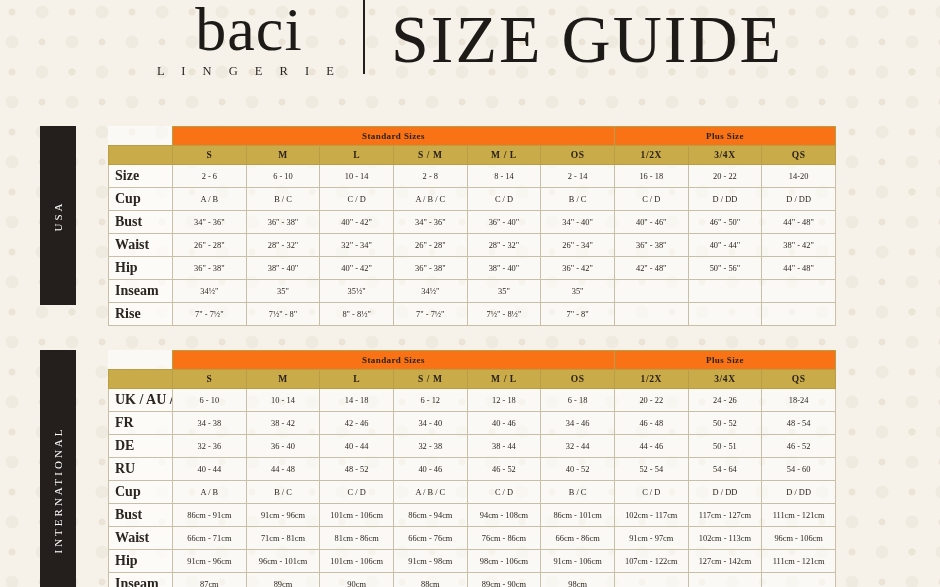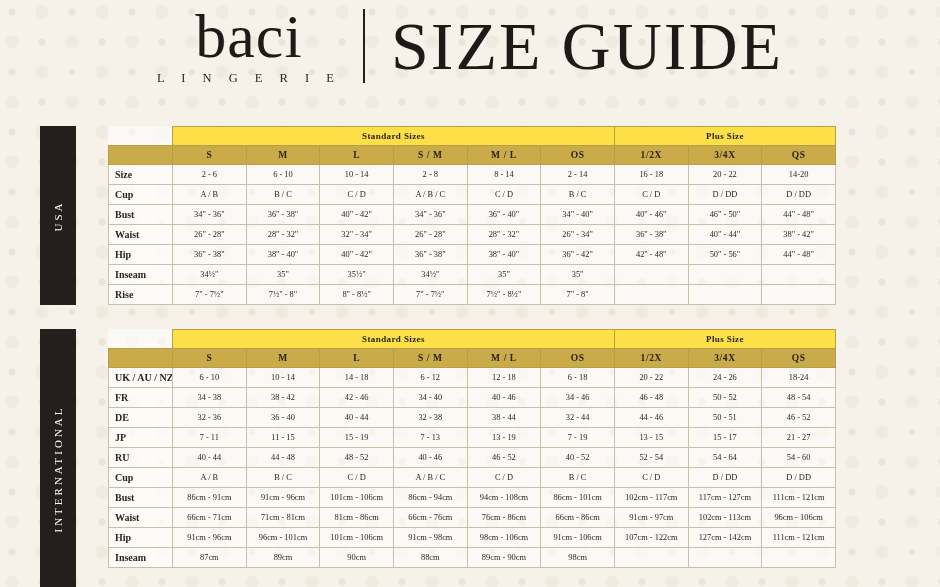--- a/index.html
+++ b/index.html
@@ -20,21 +20,21 @@
       radial-gradient(circle at 42px 42px, rgba(209,196,170,.30) 0 3px, transparent 4px),
       radial-gradient(circle at 12px 42px, rgba(209,196,170,.16) 0 6px, transparent 7px),
       radial-gradient(circle at 42px 12px, rgba(209,196,170,.16) 0 6px, transparent 7px);
     background-size:60px 60px,60px 60px,60px 60px,60px 60px;
     z-index:0;
   }
   .page{position:relative;z-index:1;width:940px;height:587px;}
 
   
   .header{
-    display:flex;align-items:center;justify-content:center;
+    display:flex;justify-content:center;
     height:92px;box-sizing:border-box;
   }
   .brand{ text-align:center; padding-right:22px;}
   .brand-name{
     font-family:"Liberation Serif", serif;
     font-size:62px;line-height:58px;font-weight:400;letter-spacing:1px;
     color:#1d1a17;
   }
   .brand-sub{
     font-size:12.5px;letter-spacing:7px;color:#2b2724;margin-top:6px;
@@ -81,21 +81,21 @@
     border:1px solid #c9bfa6;
     font-size:8.4px;
     text-align:center;
     padding:3px 2px;
     color:#2a251f;
     font-family:"Liberation Serif", serif;
     white-space:nowrap;
     overflow:hidden;
   }
   thead .grp th{
-    background:#fde047;
+    background:#f97316;
     color:#2a2118;
     font-size:9px;
     letter-spacing:.4px;
     padding:4px 2px;
     border-color:#b89f45;
   }
   thead .grp th.blank{background:transparent;border:none;}
   thead .sizes th{
     background:#c9ab4a;
     color:#2a2118;
@@ -103,21 +103,21 @@
     font-size:9.5px;
     letter-spacing:.6px;
     padding:4px 2px;
     border-color:#b89f45;
   }
   thead .sizes th.rowlabel{background:#c9ab4a;}
   tbody td.rowlabel{
     text-align:left;
     padding-left:6px;
     font-weight:700;
-    font-size:10px;
+    font-size:14px;
     background:rgba(255,255,255,.35);
   }
   tbody tr td{height:13px;}
   .col-label{width:64px;}
 </style>
 </head>
 <body>
 
 <div class="bg-texture"></div>
 
@@ -308,32 +308,20 @@
             <td>36 - 40</td>
             <td>40 - 44</td>
             <td>32 - 38</td>
             <td>38 - 44</td>
             <td>32 - 44</td>
             <td>44 - 46</td>
             <td>50 - 51</td>
             <td>46 - 52</td>
           </tr>
           <tr>
-            <td class="rowlabel">JP</td>
-            <td>7 - 11</td>
-            <td>11 - 15</td>
-            <td>15 - 19</td>
-            <td>7 - 13</td>
-            <td>13 - 19</td>
-            <td>7 - 19</td>
-            <td>13 - 15</td>
-            <td>15 - 17</td>
-            <td>21 - 27</td>
-          </tr>
-          <tr>
             <td class="rowlabel">RU</td>
             <td>40 - 44</td>
             <td>44 - 48</td>
             <td>48 - 52</td>
             <td>40 - 46</td>
             <td>46 - 52</td>
             <td>40 - 52</td>
             <td>52 - 54</td>
             <td>54 - 64</td>
             <td>54 - 60</td>

